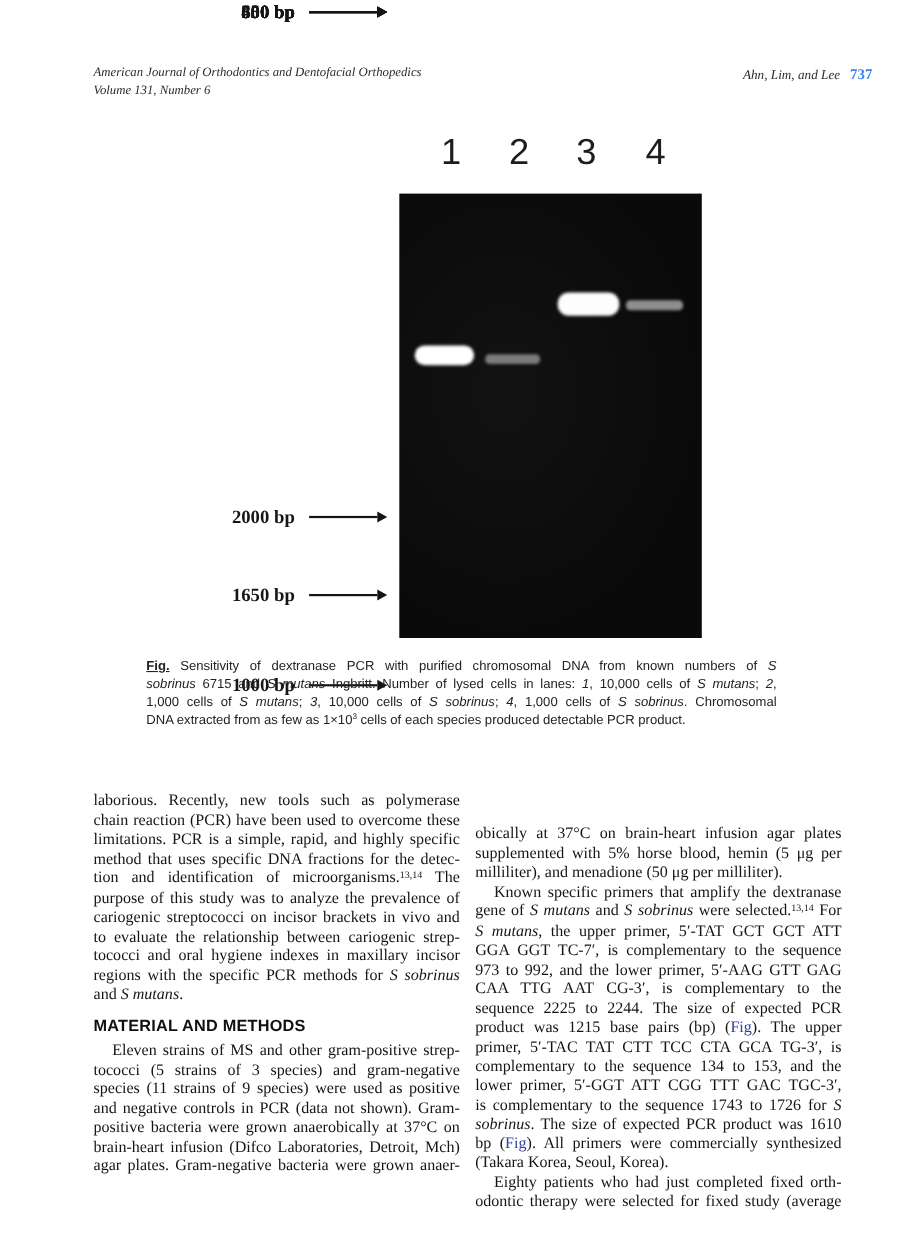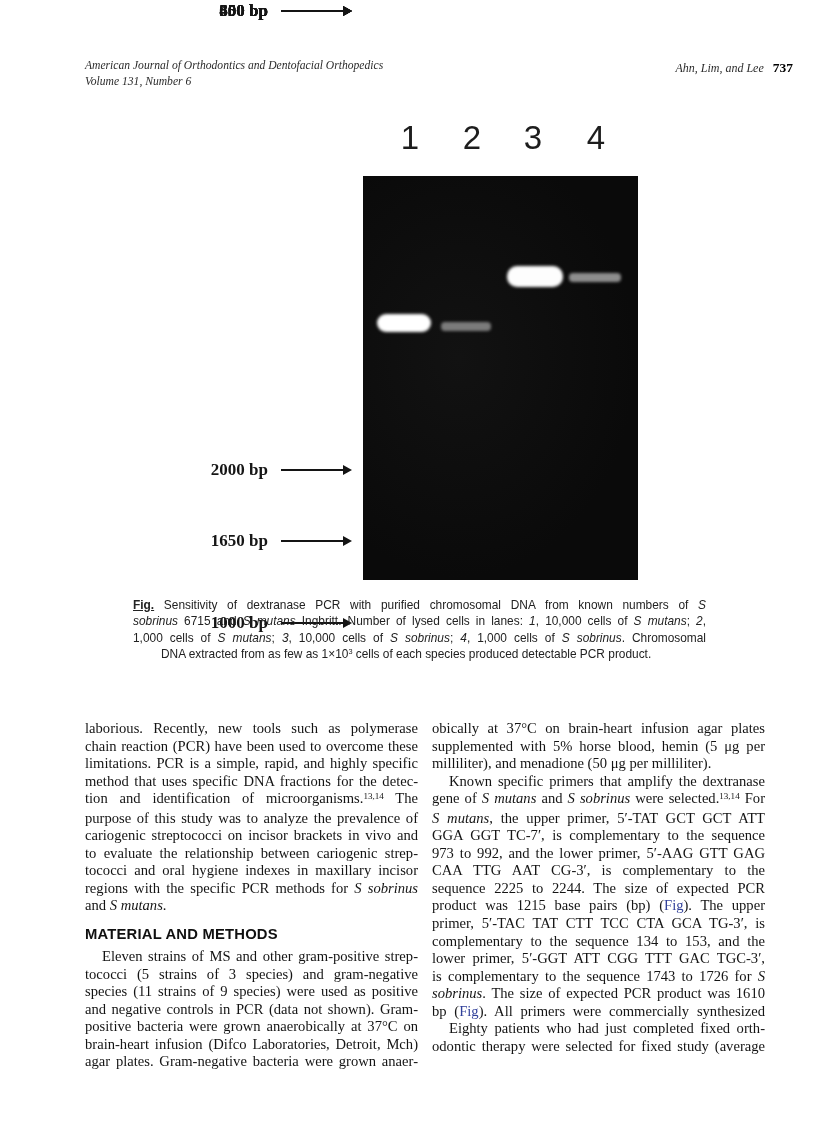--- a/index.html
+++ b/index.html
@@ -11,21 +11,21 @@
 
   
   .runhead-left {
     position:absolute; left:85px; top:58px; width:420px;
     font-style:italic; font-size:11.6px; line-height:15.5px; color:#2b2b2b;
   }
   .runhead-right {
     position:absolute; right:45px; top:60px; text-align:right;
     font-style:italic; font-size:12px; color:#2b2b2b; white-space:nowrap;
   }
-  .folio { font-style:normal; font-weight:bold; font-size:13.5px; color:#000000; margin-left:9px; }
+  .folio { font-style:normal; font-weight:bold; font-size:13.5px; color:#3b82f6; margin-left:9px; }
 
   
   .lane-label {
     position:absolute; top:118px; width:32px; text-align:center;
     font-family:"Liberation Sans", sans-serif; font-size:33px; line-height:40px;
     color:#1d1d1d;
   }
   .lane-label:nth-of-type(1){ left:394px; }
   .lane-label:nth-of-type(2){ left:456px; }
   .lane-label:nth-of-type(3){ left:517px; }
@@ -59,26 +59,26 @@
     content:""; position:absolute; right:-9px; top:-4px; width:0; height:0;
     border-left:9px solid #141414; border-top:5px solid transparent; border-bottom:5px solid transparent;
   }
 
   
   .caption { position:absolute; left:133px; top:597px; width:573px; }
   .cap-line {
     font-family:"Liberation Sans", sans-serif; font-size:11.9px; line-height:16.3px;
     color:#222; text-align:justify; text-align-last:justify;
   }
-  .cap-line.nj { text-align-last:left;margin-left:28px; }
+  .cap-line.nj { text-align-last:left; }
 
   
   .col { position:absolute; top:720px; width:333px; }
   .col-left  { left:85px; }
-  .col-right { left:432px; }
+  .col-right { left:432px;margin-top:30px; }
   .bline {
     font-size:14.6px; line-height:17.55px; color:#141414;
     text-align:justify; text-align-last:justify;
   }
   .bline.nj  { text-align-last:left; }
   .bline.ind { text-indent:17px; }
   .sec-heading {
     font-family:"Liberation Sans", sans-serif; font-weight:bold;
     font-size:14.8px; line-height:16px; margin:11px 0 6px; color:#101010;
     letter-spacing:.2px;
@@ -190,17 +190,18 @@
       <div class="bline" style="">973 to 992, and the lower primer, 5′-AAG GTT GAG</div>
       <div class="bline" style="">CAA TTG AAT CG-3′, is complementary to the</div>
       <div class="bline" style="">sequence 2225 to 2244. The size of expected PCR</div>
       <div class="bline" style="">product was 1215 base pairs (bp) (<span class="link">Fig</span>). The upper</div>
       <div class="bline" style="">primer, 5′-TAC TAT CTT TCC CTA GCA TG-3′, is</div>
       <div class="bline" style="">complementary to the sequence 134 to 153, and the</div>
       <div class="bline" style="">lower primer, 5′-GGT ATT CGG TTT GAC TGC-3′,</div>
       <div class="bline" style="">is complementary to the sequence 1743 to 1726 for <span class="it">S</span></div>
       <div class="bline" style=""><span class="it">sobrinus</span>. The size of expected PCR product was 1610</div>
       <div class="bline" style="">bp (<span class="link">Fig</span>). All primers were commercially synthesized</div>
+      <div class="bline nj" style="">(Takara Korea, Seoul, Korea).</div>
       <div class="bline ind" style="">Eighty patients who had just completed fixed orth-</div>
       <div class="bline" style="">odontic therapy were selected for fixed study (average</div>
   </div>
 
 </div>
 
 </body></html>

